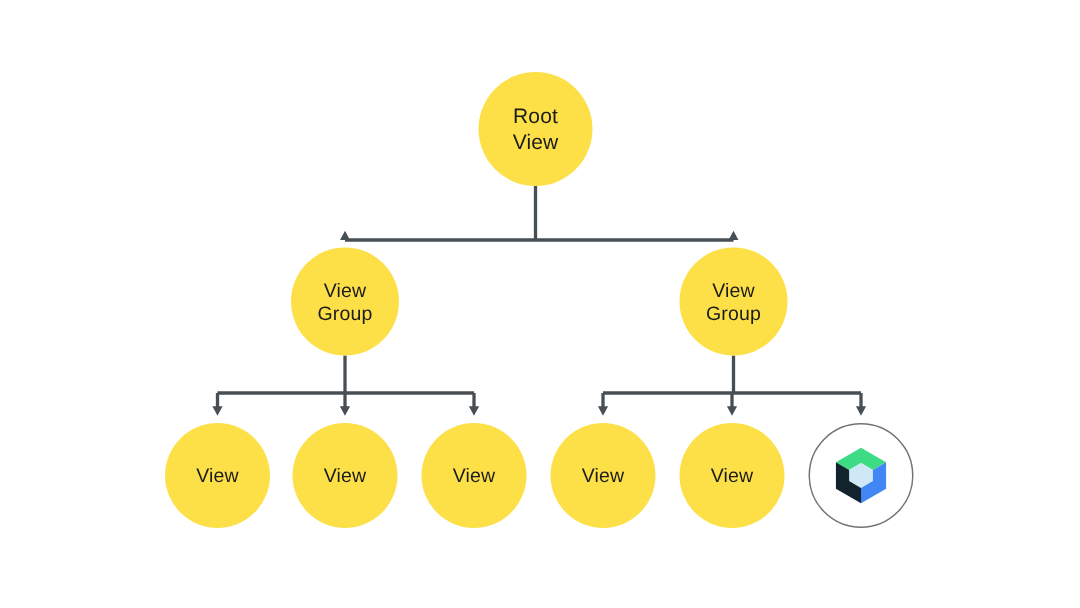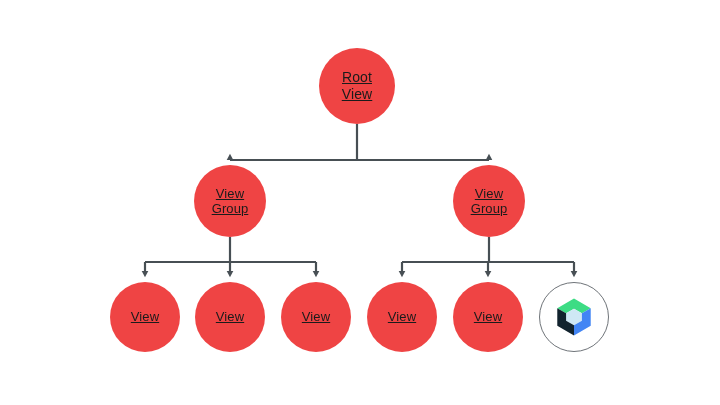--- a/index.html
+++ b/index.html
@@ -10,21 +10,21 @@
   }
   .canvas{position:absolute;inset:0;}
   svg.edges{position:absolute;left:0;top:0;width:720px;height:405px;}
   .node{
     position:absolute;border-radius:50%;
     display:flex;align-items:center;justify-content:center;
     text-align:center;line-height:1.18;
     color:#1b1b1b;letter-spacing:.1px;
     user-select:none;
   }
-  .node.filled{background:#ef4444;text-decoration:underline;}
+  .node.filled{background:#fde047;}
   .node.outlined{background:#ffffff;border:1.6px solid #6f7479;box-sizing:border-box;}
   .node .lbl{pointer-events:none;white-space:pre-line;}
   .n-root{width:76px;height:76px;font-size:14px;}
   .n-group{width:72px;height:72px;font-size:13px;}
   .n-view{width:70px;height:70px;font-size:13px;}
   .n-compose{width:70px;height:70px;}
   .cube{display:block;}
 </style>
 </head>
 <body>

